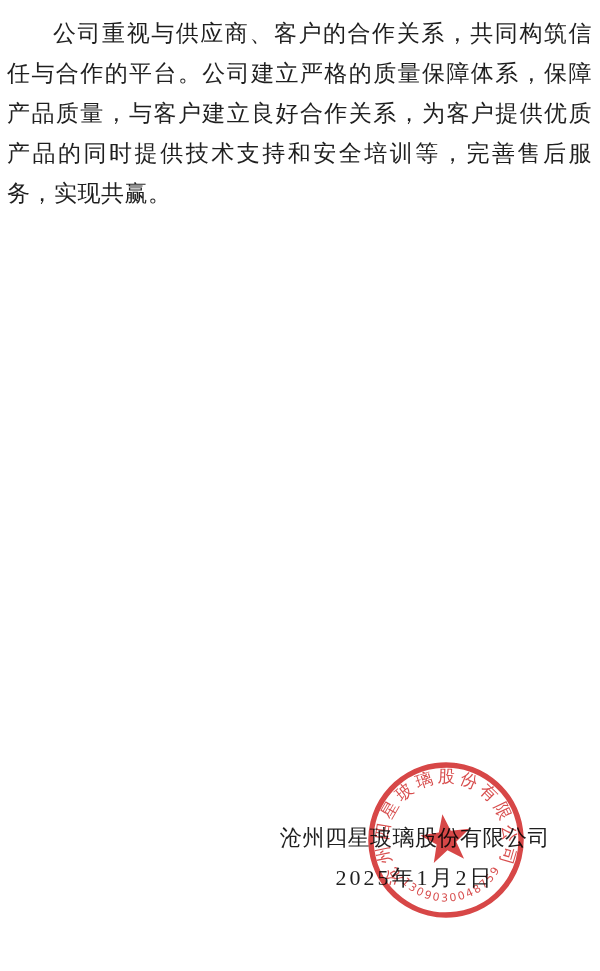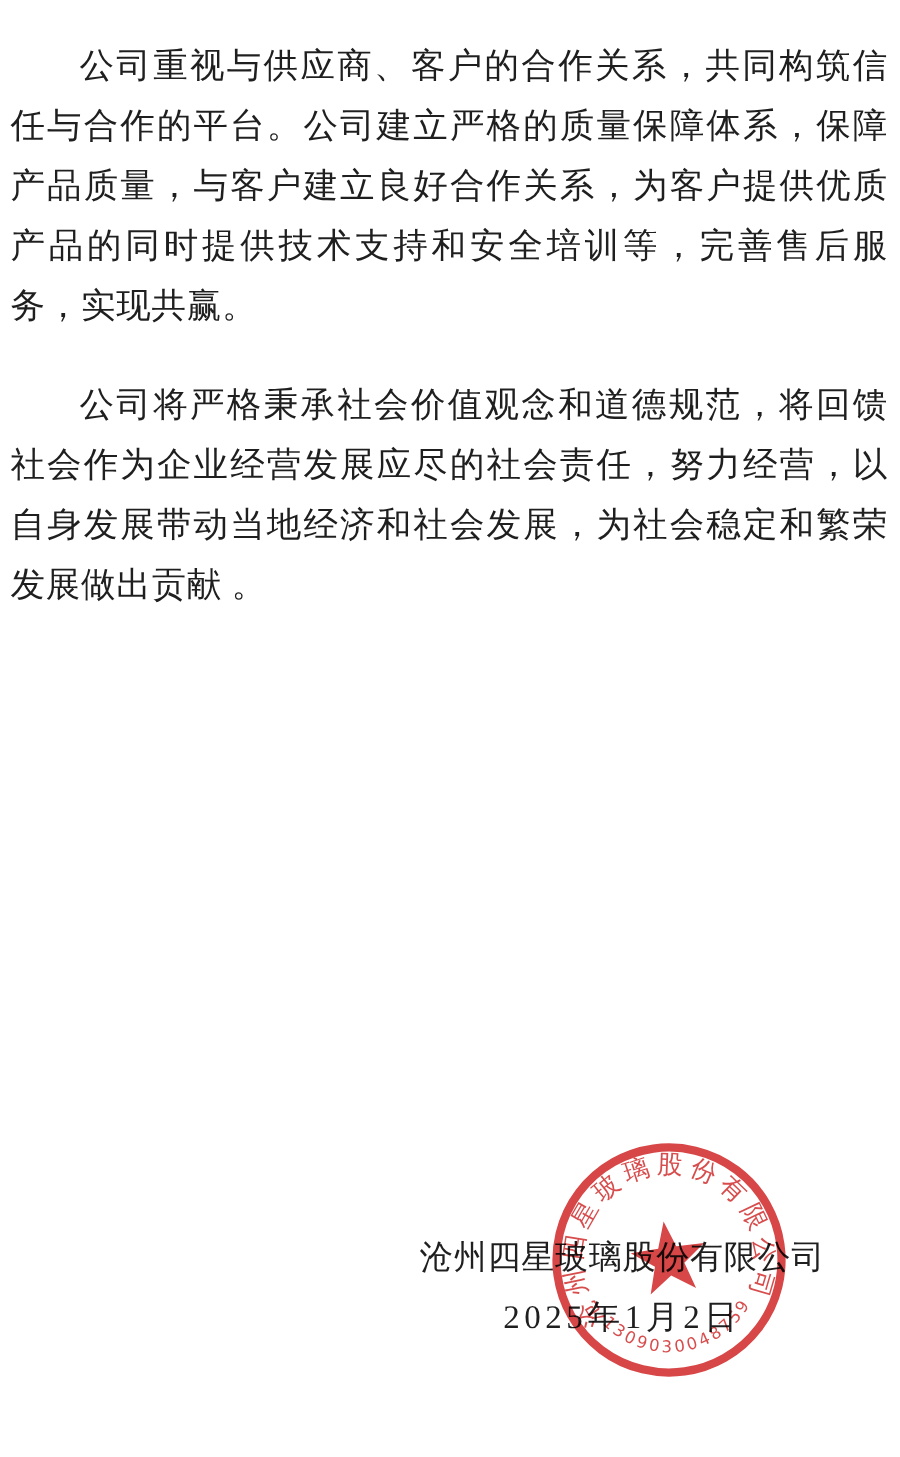--- a/index.html
+++ b/index.html
@@ -12,21 +12,21 @@
     width: 600px;
     height: 971px;
     background: #ffffff;
     overflow: hidden;
     font-family: "Liberation Serif", "DejaVu Serif", serif;
   }
   .body-text {
     position: absolute;
     top: 0; left: 0;
     width: 600px;
-    padding: 24px 8px 0 7px;
+    padding: 14px 8px 0 7px;
     box-sizing: border-box;
     font-size: 23px;
     line-height: 40px;
     letter-spacing: 0.5px;
     color: #1f1f1f;
     text-align: justify;
     text-justify: inter-character;
     word-break: break-all;
     font-family: Liberation Serif, serif;
   }
@@ -82,21 +82,20 @@
     fill: #d23434;
   }
 </style>
 </head>
 <body>
 
 <div class="page">
 
   <div class="body-text">
     <p>公司重视与供应商、客户的合作关系，共同构筑信任与合作的平台。公司建立严格的质量保障体系，保障产品质量，与客户建立良好合作关系，为客户提供优质产品的同时提供技术支持和安全培训等，完善售后服务，实现共赢。</p>
-    <p>公司将严格秉承社会价值观念和道德规范，将回馈社会作为企业经营发展应尽的社会责任，努力经营，以自身发展带动当地经济和社会发展，为社会稳定和繁荣发展做出贡献 。</p>
   </div>
 
   <div class="signature">
     <div class="company">沧州四星玻璃股份有限公司</div>
     <div class="date">2025年1月2日</div>
   </div>
 
   <div class="seal">
     <svg viewBox="-89 -89 178 178" xmlns="http://www.w3.org/2000/svg">
       <defs>

